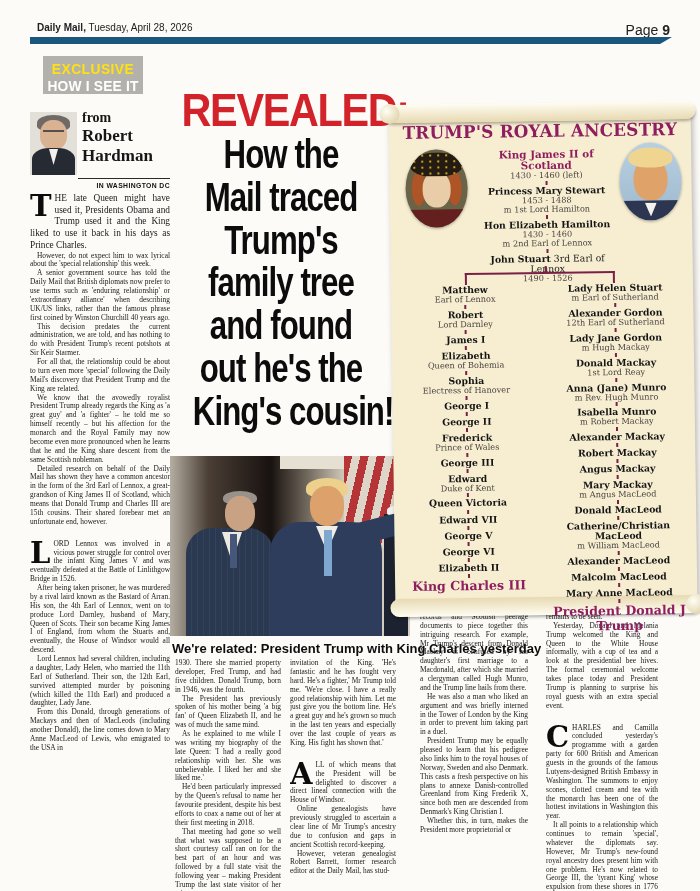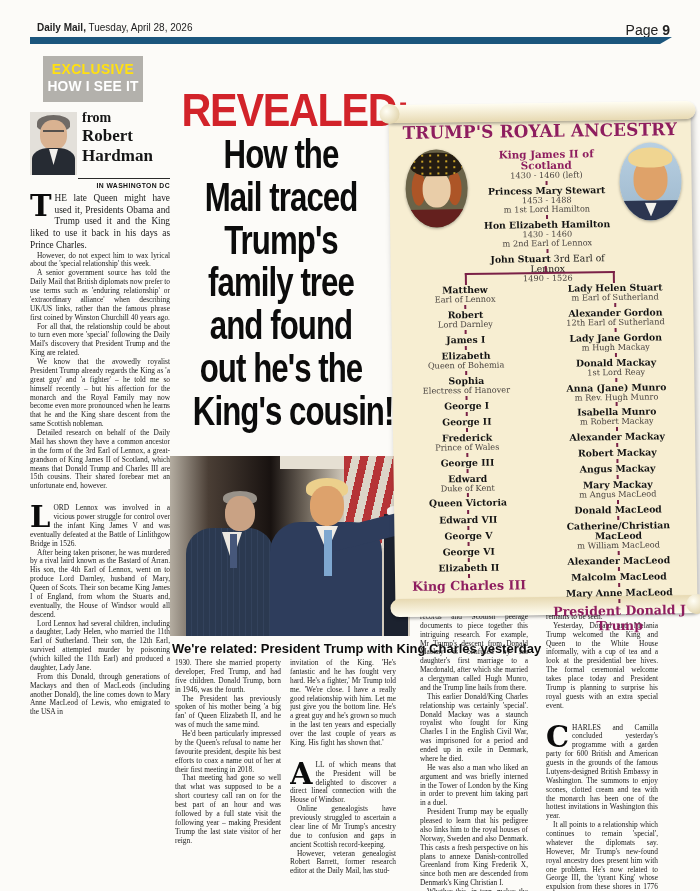--- a/index.html
+++ b/index.html
@@ -10,21 +10,21 @@
   html,body{background:#e9e8e4;}
   .page{position:relative;width:700px;height:891px;background:#fcfbf8;overflow:hidden;
         font-family:"Liberation Serif",serif;color:var(--ink);}
   
   .masthead{position:absolute;left:37px;top:22px;font-family:"Liberation Sans",sans-serif;font-size:10px;color:#222;}
   .masthead b{font-weight:bold;}
   .folio{position:absolute;right:30px;top:22px;font-family:"Liberation Sans",sans-serif;font-size:14px;color:#222;}
   .rule{position:absolute;left:30px;top:37px;width:642px;height:7px;background:var(--blue);
         clip-path:polygon(0 0,100% 0,calc(100% - 12px) 100%,0 100%);}
   
-  .kickerbox{position:absolute;left:43px;top:56px;width:100px;height:46px;background:var(--graybox);
+  .kickerbox{position:absolute;left:43px;top:56px;width:100px;height:38px;background:var(--graybox);
              text-align:center;font-family:"Liberation Sans",sans-serif;font-weight:bold;padding-top:4px;}
   .kl1{color:var(--yellow);font-size:15px;letter-spacing:.5px;transform:scaleX(.92);}
   .kl2{color:#fff;font-size:15px;letter-spacing:.2px;transform:scaleX(.92);}
   .headshot{position:absolute;left:30px;top:112px;width:47px;height:63px;background:#e3e0da;overflow:hidden;}
   .hs-hair{position:absolute;left:7px;top:3px;width:33px;height:16px;background:#6f6a66;border-radius:50% 50% 30% 30%;}
   .hs-face{position:absolute;left:10px;top:8px;width:27px;height:30px;background:#d9b291;border-radius:46%;}
   .hs-glass{position:absolute;left:13px;top:18px;width:21px;height:6px;border-top:2px solid #55504c;}
   .hs-suit{position:absolute;left:2px;top:36px;width:43px;height:27px;background:#262b33;border-radius:40% 40% 0 0;}
   .hs-shirt{position:absolute;left:19px;top:37px;width:9px;height:16px;background:#f2f0ec;clip-path:polygon(0 0,100% 0,50% 100%);}
   .byline{position:absolute;left:82px;top:110px;width:88px;font-family:"Liberation Serif",serif;}
@@ -138,20 +138,21 @@
     <div class="by-from">from</div>
     <div class="by-name">Robert</div>
     <div class="by-name">Hardman</div>
   </div>
   <div class="by-loc">IN WASHINGTON DC</div>
 
   <div class="col leftcol" id="leftcol">
       <p class="para lead nodent"><span class="dropcap">T</span>HE late Queen might have used it, Presidents Obama and Trump used it and the King liked to use it back in his days as Prince Charles.</p>
       <p class="para">However, do not expect him to wax lyrical about the 'special relationship' this week.</p>
       <p class="para">A senior government source has told the Daily Mail that British diplomats now prefer to use terms such as 'enduring relationship' or 'extraordinary alliance' when describing UK/US links, rather than the famous phrase first coined by Winston Churchill 40 years ago.</p>
+      <p class="para">This decision predates the current administration, we are told, and has nothing to do with President Trump's recent potshots at Sir Keir Starmer.</p>
       <p class="para">For all that, the relationship could be about to turn even more 'special' following the Daily Mail's discovery that President Trump and the King are related.</p>
       <p class="para">We know that the avowedly royalist President Trump already regards the King as 'a great guy' and 'a fighter' – he told me so himself recently – but his affection for the monarch and the Royal Family may now become even more pronounced when he learns that he and the King share descent from the same Scottish nobleman.</p>
       <p class="para">Detailed research on behalf of the Daily Mail has shown they have a common ancestor in the form of the 3rd Earl of Lennox, a great-grandson of King James II of Scotland, which means that Donald Trump and Charles III are 15th cousins. Their shared forebear met an unfortunate end, however.</p>
       <p class="para sect nodent"><span class="dropcap">L</span>ORD Lennox was involved in a vicious power struggle for control over the infant King James V and was eventually defeated at the Battle of Linlithgow Bridge in 1526.</p>
       <p class="para">After being taken prisoner, he was murdered by a rival laird known as the Bastard of Arran. His son, the 4th Earl of Lennox, went on to produce Lord Darnley, husband of Mary, Queen of Scots. Their son became King James I of England, from whom the Stuarts and, eventually, the House of Windsor would all descend.</p>
       <p class="para">Lord Lennox had several children, including a daughter, Lady Helen, who married the 11th Earl of Sutherland. Their son, the 12th Earl, survived attempted murder by poisoning (which killed the 11th Earl) and produced a daughter, Lady Jane.</p>
       <p class="para">From this Donald, through generations of Mackays and then of MacLeods (including another Donald), the line comes down to Mary Anne MacLeod of Lewis, who emigrated to the USA in</p>
     </div>
 
   <div class="headline">
@@ -184,32 +185,32 @@
     <div class="tr-shirt"></div>
     <div class="tr-tie"></div>
     <div class="tr-hair"></div>
     <div class="tr-head"></div>
   </div>
   <div class="caption">We're related: President Trump with King Charles yesterday</div>
 
   <div class="col c1" id="col1">
       <p class="para nodent">1930. There she married property developer, Fred Trump, and had five children. Donald Trump, born in 1946, was the fourth.</p>
       <p class="para">The President has previously spoken of his mother being 'a big fan' of Queen Elizabeth II, and he was of much the same mind.</p>
+      <p class="para">As he explained to me while I was writing my biography of the late Queen: 'I had a really good relationship with her. She was unbelievable. I liked her and she liked me.'</p>
       <p class="para">He'd been particularly impressed by the Queen's refusal to name her favourite president, despite his best efforts to coax a name out of her at their first meeting in 2018.</p>
       <p class="para">That meeting had gone so well that what was supposed to be a short courtesy call ran on for the best part of an hour and was followed by a full state visit the following year – making President Trump the last state visitor of her reign.</p>
     </div>
   <div class="col c2" id="col2">
       <p class="para nodent">invitation of the King. 'He's fantastic and he has fought very hard. He's a fighter,' Mr Trump told me. 'We're close. I have a really good relationship with him. Let me just give you the bottom line. He's a great guy and he's grown so much in the last ten years and especially over the last couple of years as King. His fight has shown that.'</p>
       <p class="para sect nodent"><span class="dropcap">A</span>LL of which means that the President will be delighted to discover a direct lineal connection with the House of Windsor.</p>
       <p class="para">Online genealogists have previously struggled to ascertain a clear line of Mr Trump's ancestry due to confusion and gaps in ancient Scottish record-keeping.</p>
       <p class="para">However, veteran genealogist Robert Barrett, former research editor at the Daily Mail, has stud-</p>
     </div>
   <div class="col c3" id="col3">
       <p class="para nodent">ied multiple land records, church records and Scottish peerage documents to piece together this intriguing research. For example, Mr Trump's descent from Donald Mackay is confused by his daughter's first marriage to a Macdonald, after which she married a clergyman called Hugh Munro, and the Trump line hails from there.</p>
-      <p class="para">This earlier Donald/King Charles relationship was certainly 'special'. Donald Mackay was a staunch royalist who fought for King Charles I in the English Civil War, was imprisoned for a period and ended up in exile in Denmark, where he died.</p>
       <p class="para">He was also a man who liked an argument and was briefly interned in the Tower of London by the King in order to prevent him taking part in a duel.</p>
       <p class="para">President Trump may be equally pleased to learn that his pedigree also links him to the royal houses of Norway, Sweden and also Denmark. This casts a fresh perspective on his plans to annexe Danish-controlled Greenland from King Frederik X, since both men are descended from Denmark's King Christian I.</p>
       <p class="para">Whether this, in turn, makes the President more proprietorial or</p>
     </div>
   <div class="col c4" id="col4">
       <p class="para nodent">diplomatic on the Greenland issue remains to be seen.</p>
       <p class="para">Yesterday, Donald and Melania Trump welcomed the King and Queen to the White House informally, with a cup of tea and a look at the presidential bee hives. The formal ceremonial welcome takes place today and President Trump is planning to surprise his royal guests with an extra special event.</p>
       <p class="para sect nodent"><span class="dropcap">C</span>HARLES and Camilla concluded yesterday's programme with a garden party for 600 British and American guests in the grounds of the famous Lutyens-designed British Embassy in Washington. The summons to enjoy scones, clotted cream and tea with the monarch has been one of the hottest invitations in Washington this year.</p>
       <p class="para">It all points to a relationship which continues to remain 'special', whatever the diplomats say. However, Mr Trump's new-found royal ancestry does present him with one problem. He's now related to George III, the 'tyrant King' whose expulsion from these shores in 1776 is precisely why the USA is celebrating its 250th birthday this year.</p>
     </div>

